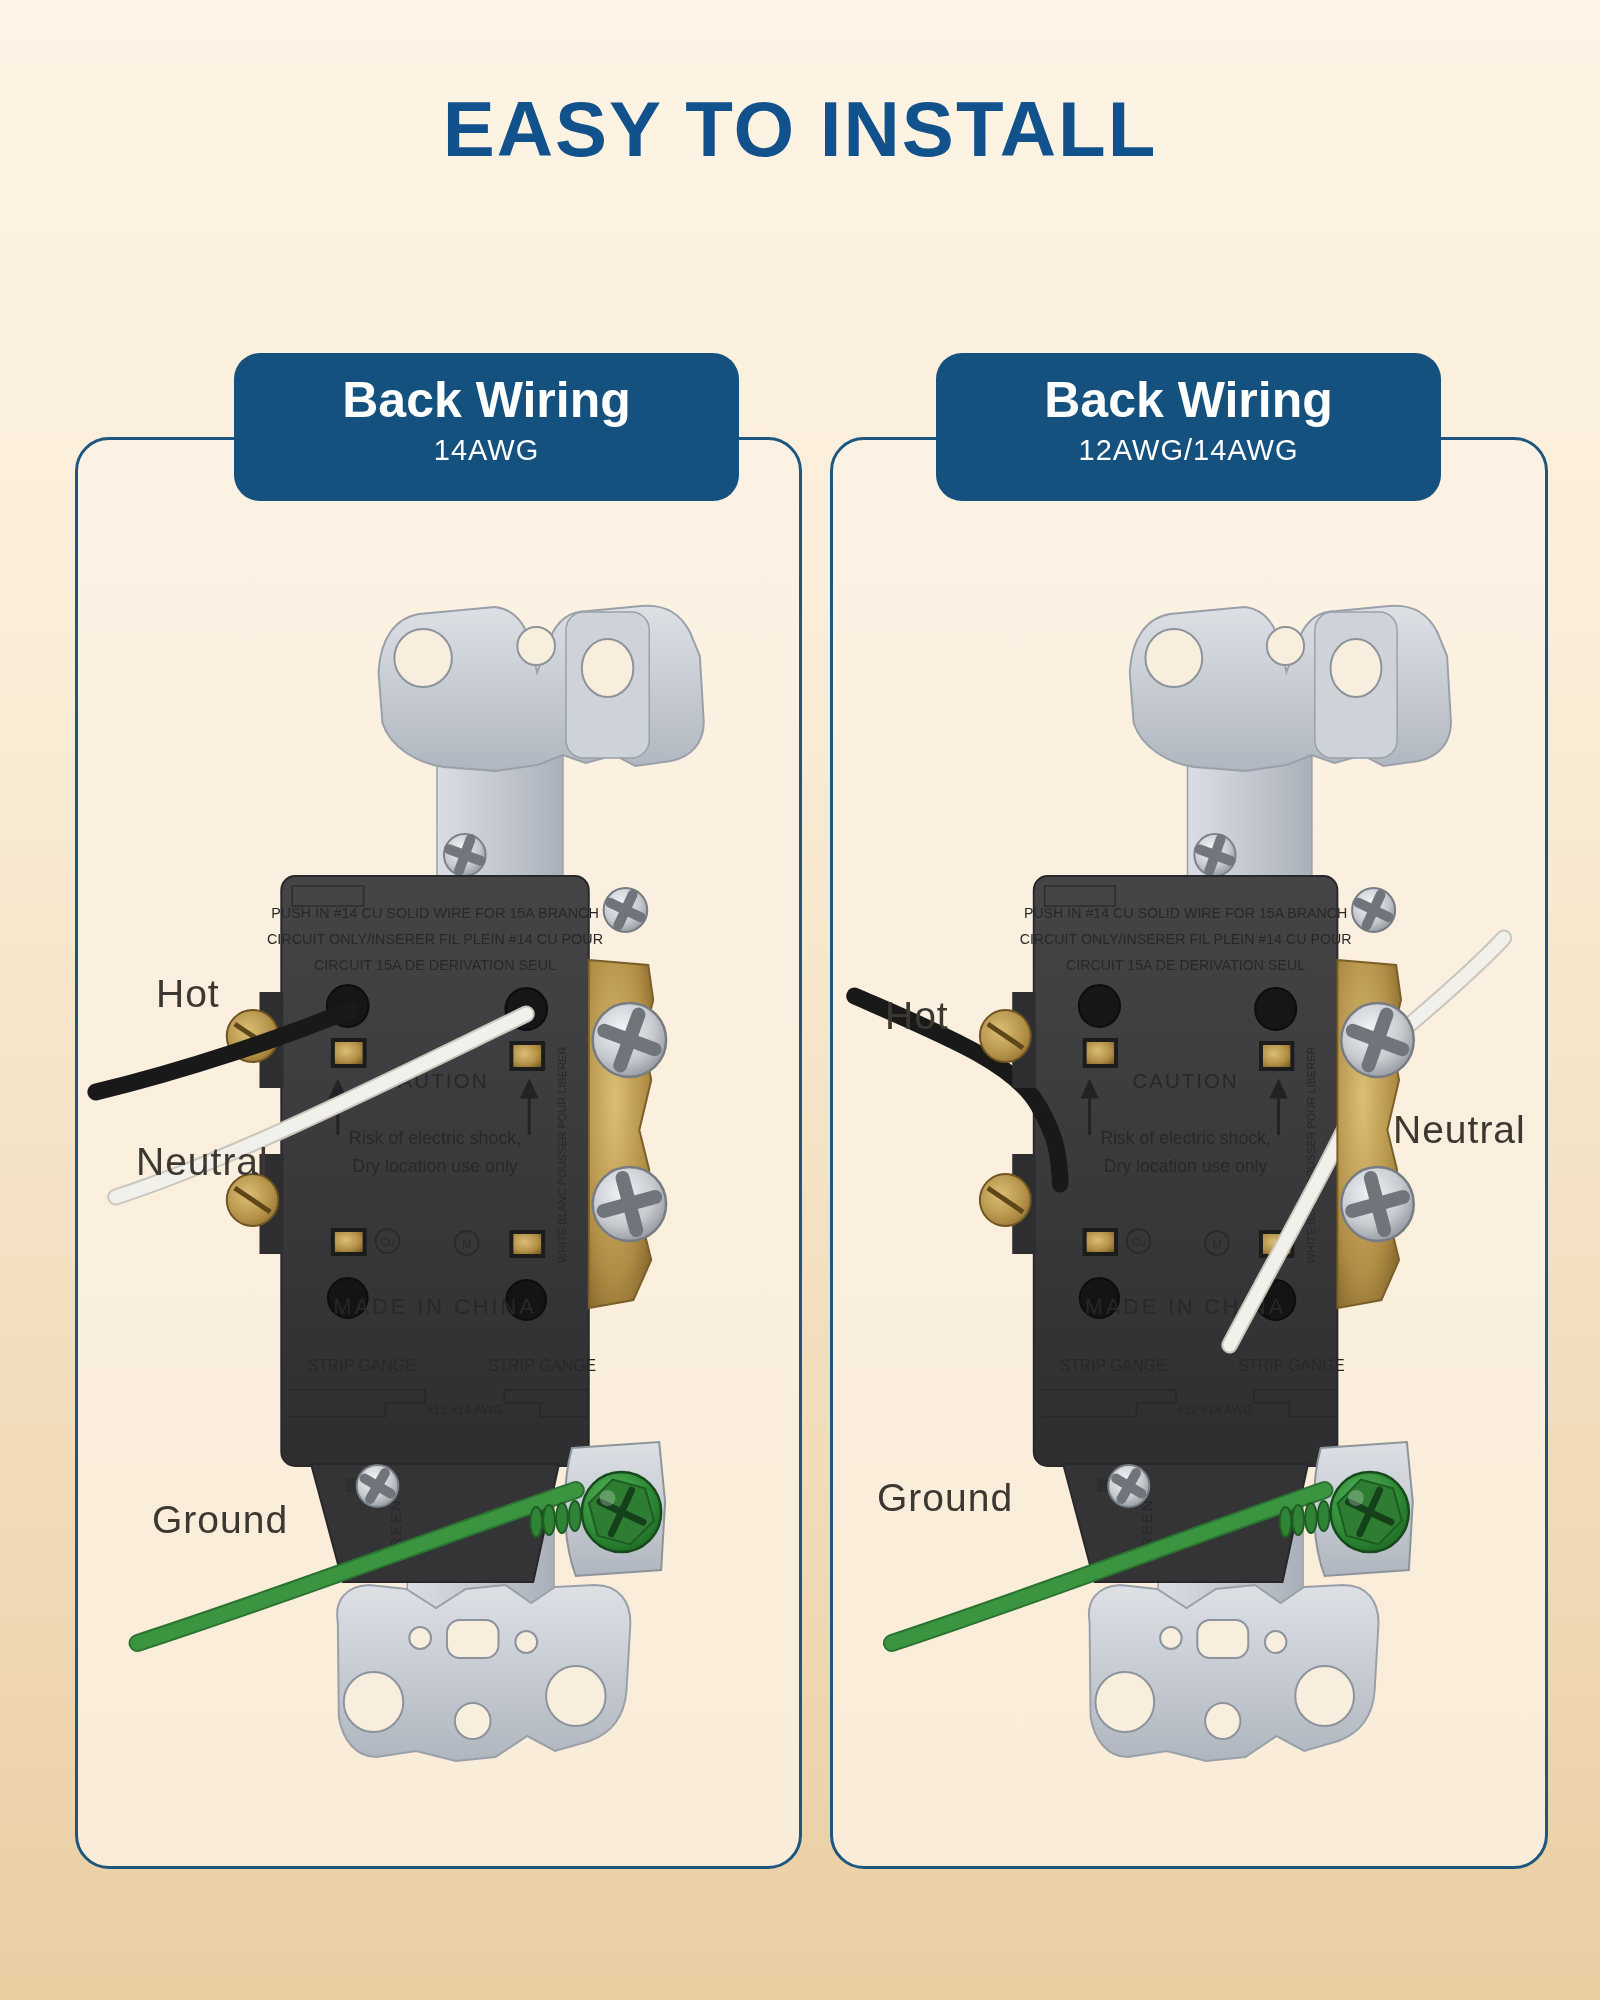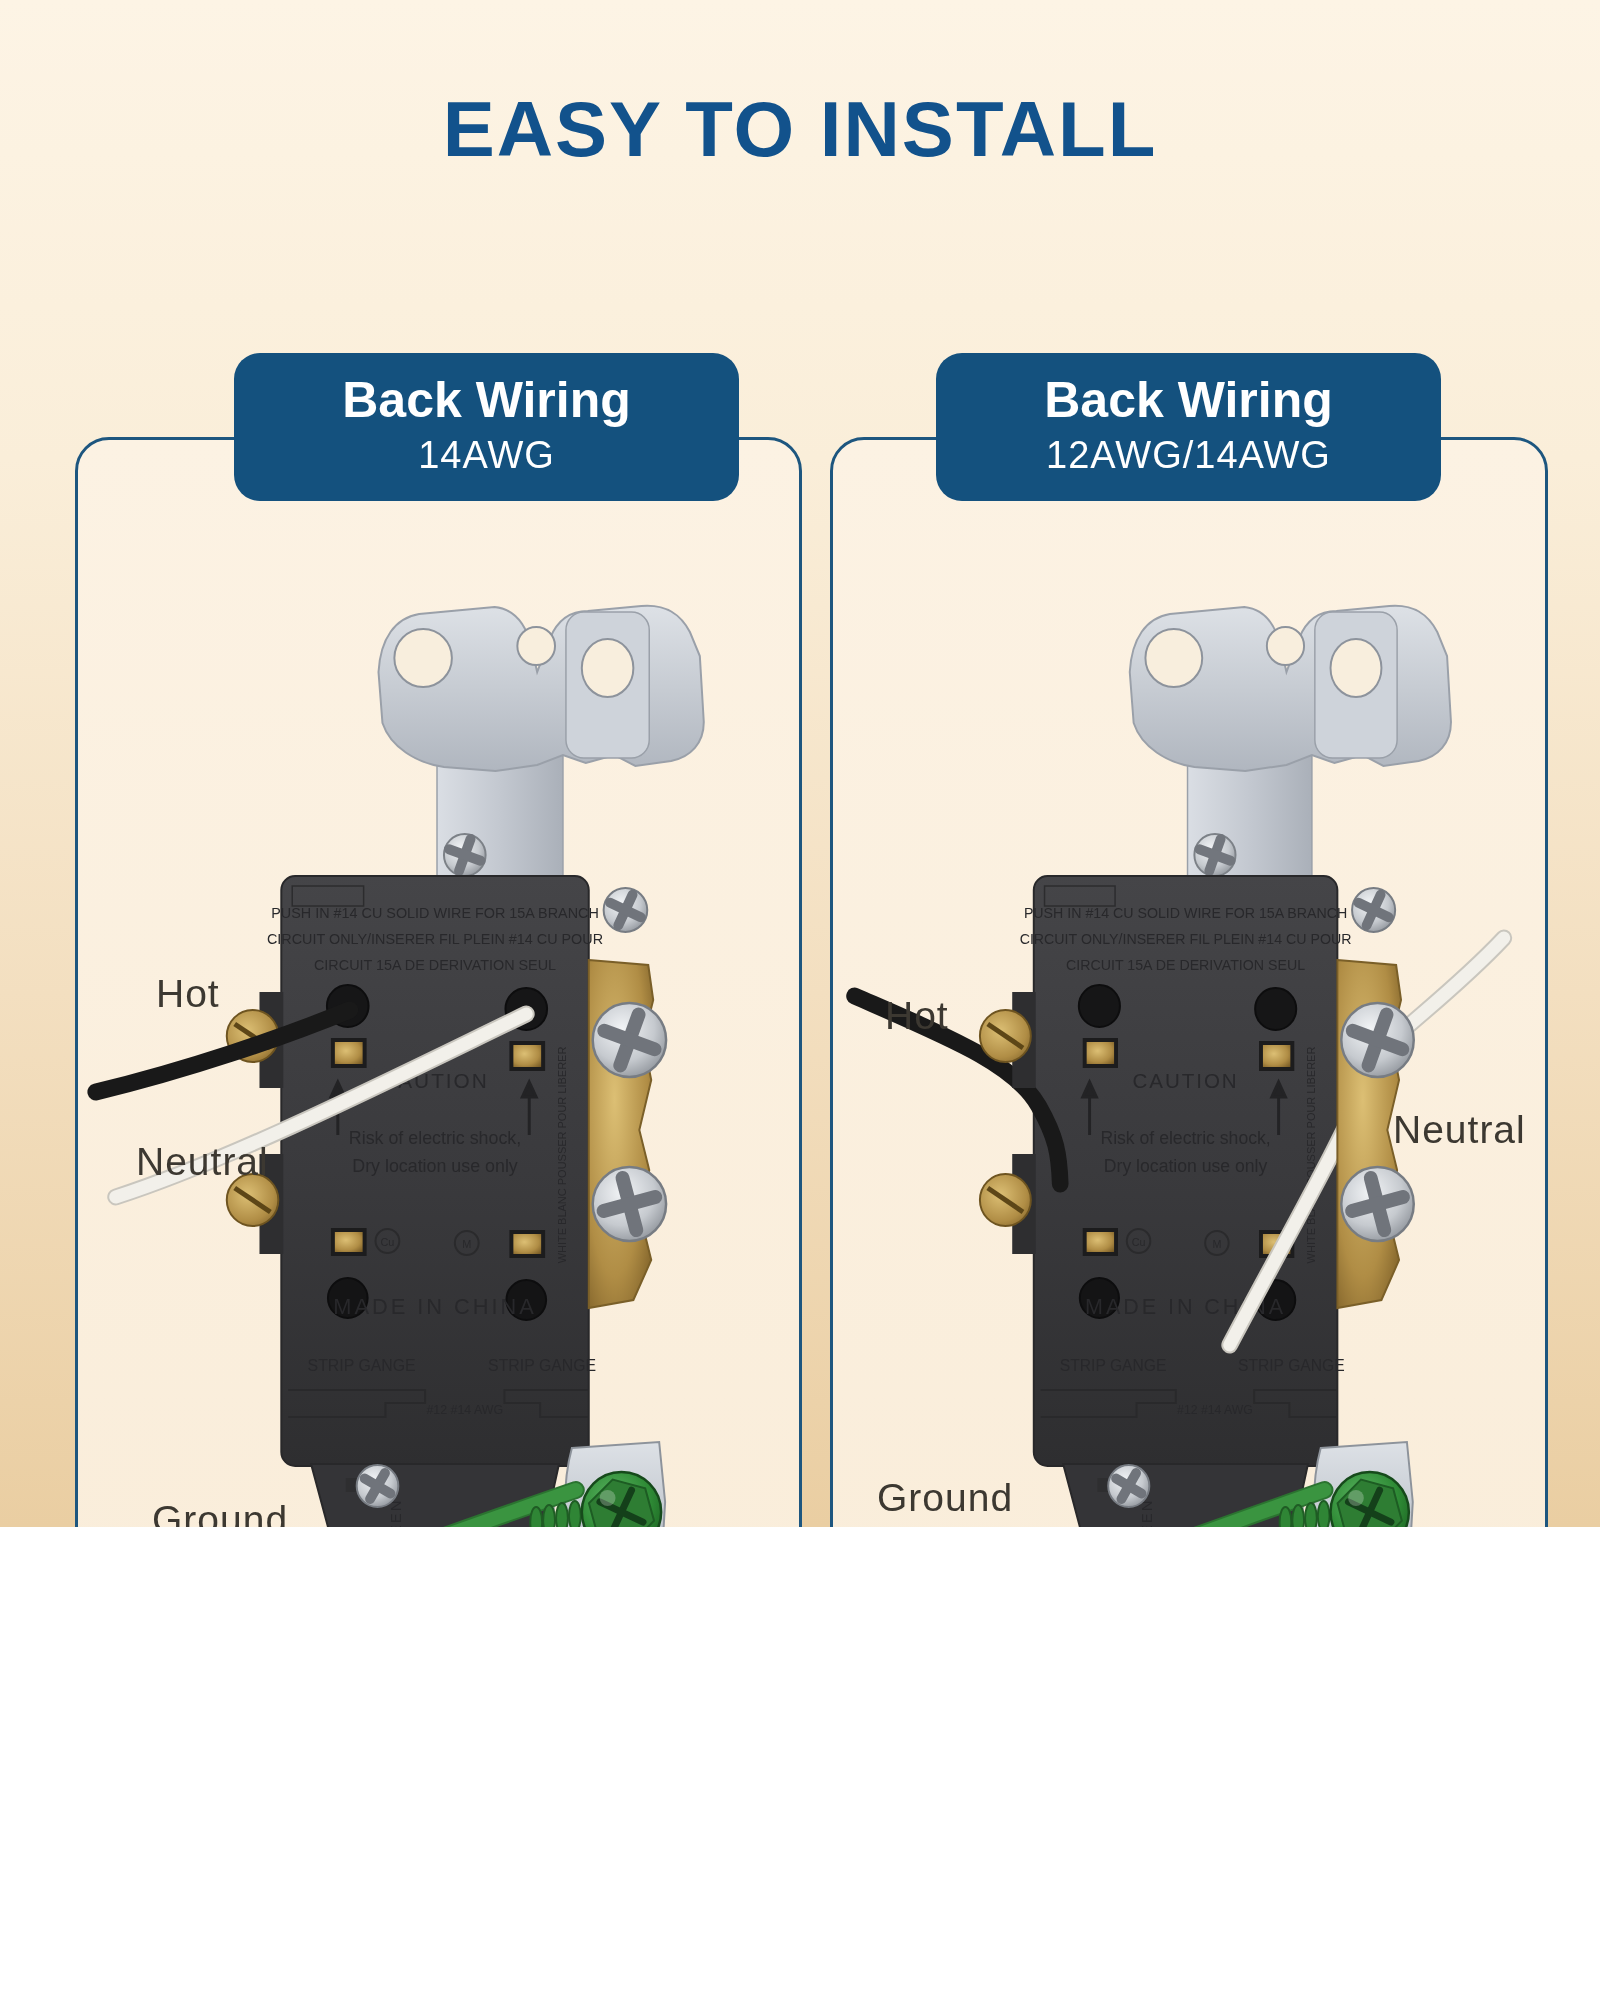--- a/index.html
+++ b/index.html
@@ -1,17 +1,17 @@
 <!DOCTYPE html>
 <html><head>
 <meta charset="utf-8">
 <style>
   html,body{margin:0;padding:0;}
   .stage{
-    position:relative;width:1600px;height:1527px;overflow:hidden;
+    position:relative;width:1600px;height:2000px;overflow:hidden;
     background:linear-gradient(180deg,#fdf4e5 0%,#faeed9 30%,#f3dfc0 65%,#eacea2 100%);
     font-family:"Liberation Sans",sans-serif;
   }
   .page-title{
     position:absolute;top:84px;left:0;width:1600px;margin:0;
     text-align:center;font-size:78px;font-weight:800;letter-spacing:2px;
     color:#12528c;
   }
   .panel{
     position:absolute;top:437px;height:1432px;box-sizing:border-box;
@@ -21,21 +21,21 @@
   .panel--back{left:75px;width:727px;}
   .panel--side{left:830px;width:718px;}
   .pill{
     position:absolute;top:353px;width:505px;height:148px;z-index:5;
     background:#14517e;border-radius:26px;color:#ffffff;text-align:center;
     box-sizing:border-box;padding-top:20px;
   }
   .pill--left{left:186px;margin-left:48px;}
   .pill--right{left:936px;}
   .pill-title{font-size:50px;font-weight:bold;line-height:1.1;}
-  .pill-sub{font-size:38px;font-weight:500;margin-top:6px;letter-spacing:1px;}
+  .pill-sub{font-size:29px;font-weight:500;margin-top:6px;letter-spacing:1px;}
   .outlet-svg{position:absolute;inset:0;width:100%;height:100%;display:block;}
   .lbl{
     position:absolute;font-size:39px;color:#3c3831;letter-spacing:1px;z-index:4;
   }
   .panel--back .lbl-hot{left:78px;top:532px;}
   .panel--back .lbl-neutral{left:58px;top:700px;}
   .panel--back .lbl-ground{left:74px;top:1058px;}
   .panel--side .lbl-hot{left:52px;top:554px;}
   .panel--side .lbl-neutral{left:560px;top:668px;}
   .panel--side .lbl-ground{left:44px;top:1036px;}

